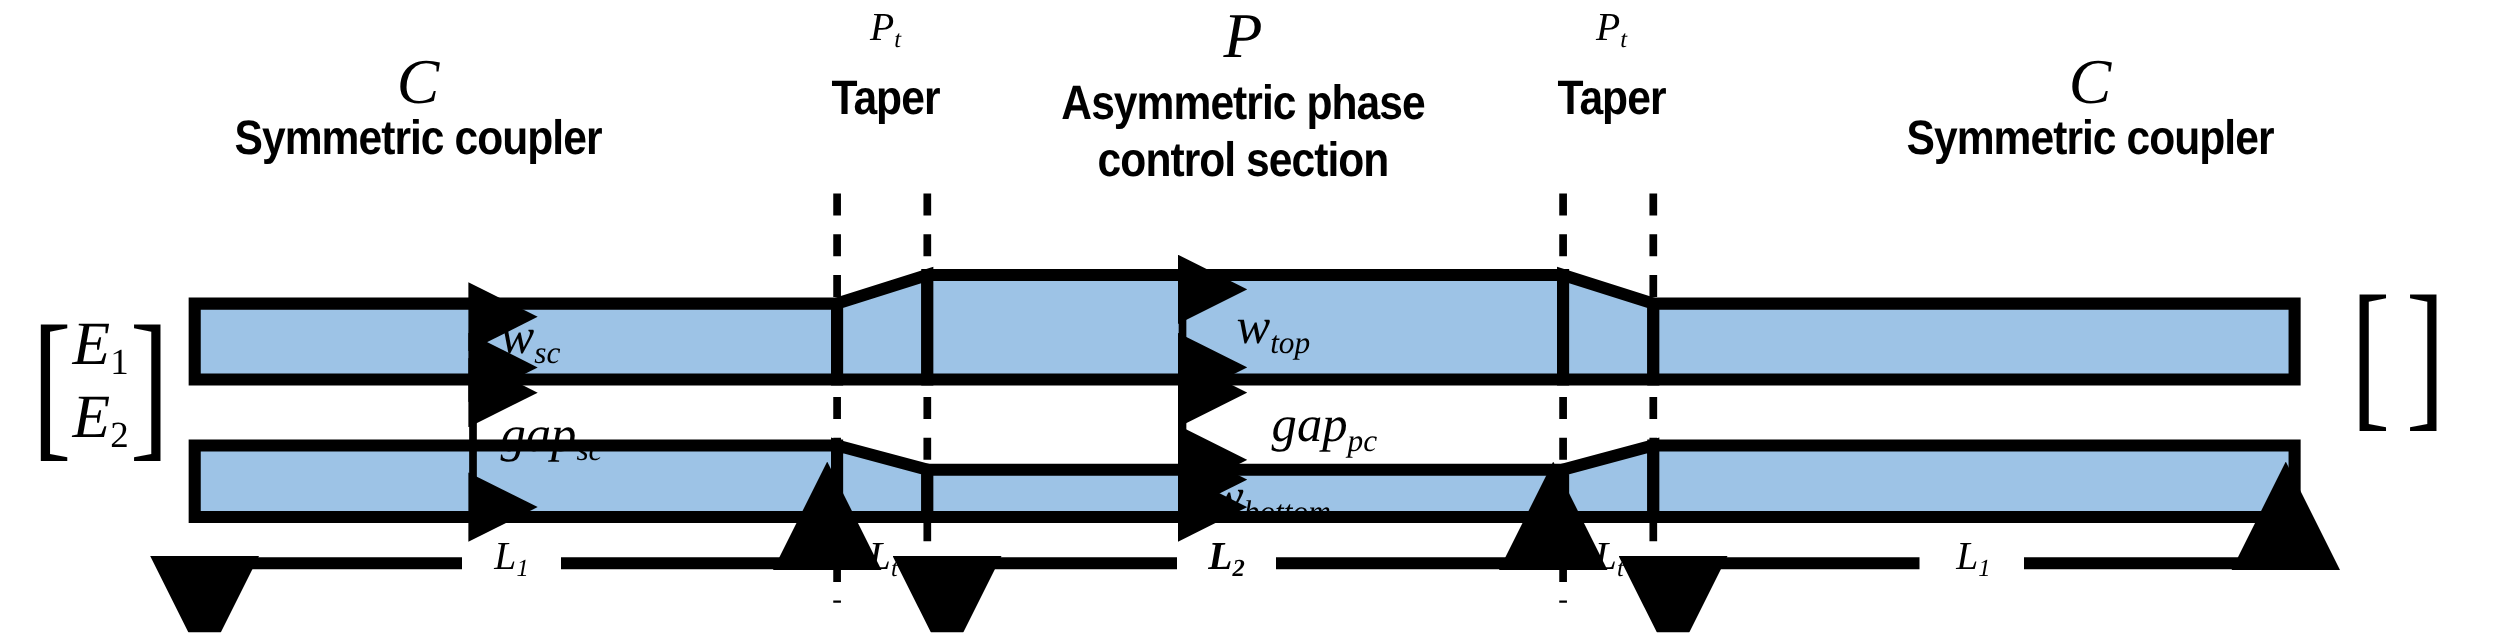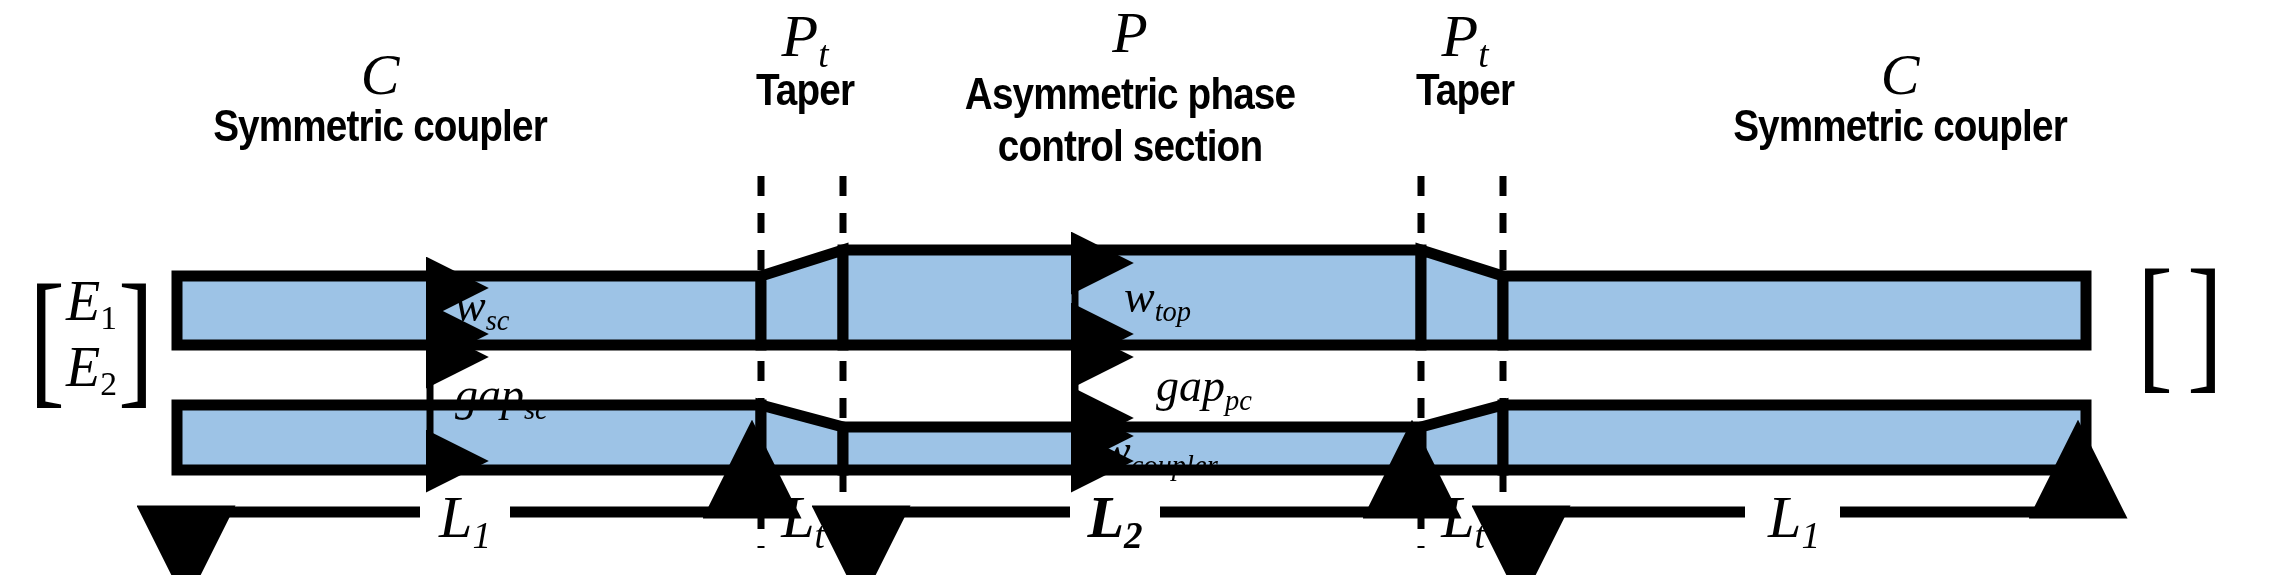--- a/index.html
+++ b/index.html
@@ -11,32 +11,32 @@
   .lbl{position:absolute;white-space:nowrap;color:#000;line-height:1;}
 
   
   .bold-sans{font-family:"Liberation Sans",sans-serif;font-weight:bold;
              font-size:44px;letter-spacing:-1px;
              transform:scaleX(.88);transform-origin:center center;}
   .bold-sans.ctr{text-align:center;}
 
   
   .math{font-family:"Liberation Serif","DejaVu Serif",serif;
-        font-style:italic;font-size:60px;}
+        font-style:italic;font-size:36px;}
   .math .sub{font-size:0.62em;vertical-align:-0.30em;font-style:italic;}
   .math.big{font-size:58px;}
   .math.dim{font-size:46px;}
 
   
   .vec{position:absolute;display:flex;align-items:center;color:#000;}
   .vec .brk{font-family:"Liberation Serif","DejaVu Serif",serif;
             font-size:150px;line-height:.72;font-weight:400;
             transform:scaleX(.72);transform-origin:center;}
   .vec .col{display:flex;flex-direction:column;align-items:center;
-            gap:2px;margin:4px -6px;}
+            gap:2px;margin:16px -6px;}
   .vec .col span{font-family:"Liberation Serif","DejaVu Serif",serif;
                  font-style:italic;font-size:56px;line-height:1.06;}
   .vec .col span .sub{font-size:.60em;vertical-align:-.28em;font-style:normal;}
 </style>
 </head>
 <body>
 
 <div id="stage">
 
   <svg id="diagram" viewBox="0 0 2279 575">
@@ -165,21 +165,21 @@
 
   <div class="lbl math dim" style="left:1100px;top:274px;margin-left:24px;">
     <span>w</span><span class="sub">top</span>
   </div>
 
   <div class="lbl math dim" style="left:1156px;top:363px;">
     <span>gap</span><span class="sub">pc</span>
   </div>
 
   <div class="lbl math dim" style="left:1100px;top:428px;">
-    <span>w</span><span class="sub">coupler</span>
+    <span>w</span><span class="sub">bottom</span>
   </div>
 
   <div class="lbl math" style="left:420px;top:487px;width:90px;text-align:center;">
     <span>L</span><span class="sub">1</span>
   </div>
 
   <div class="lbl math" style="left:762px;top:487px;width:82px;text-align:center;">
     <span>L</span><span class="sub">t</span>
   </div>
 

